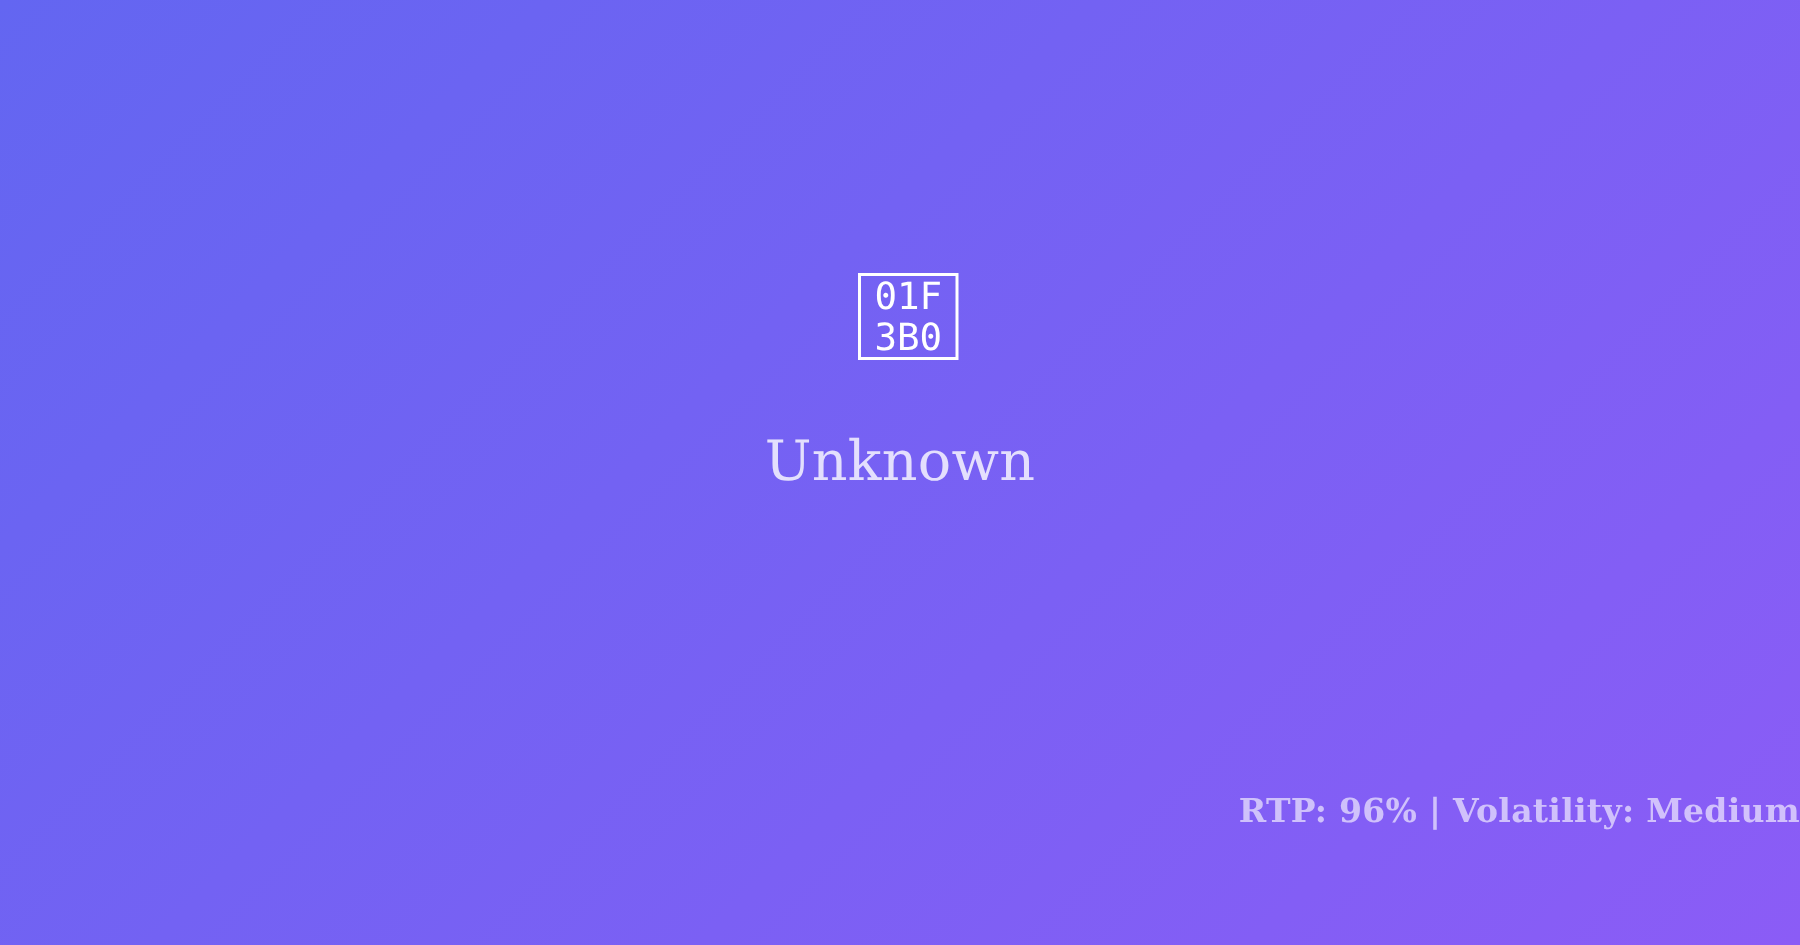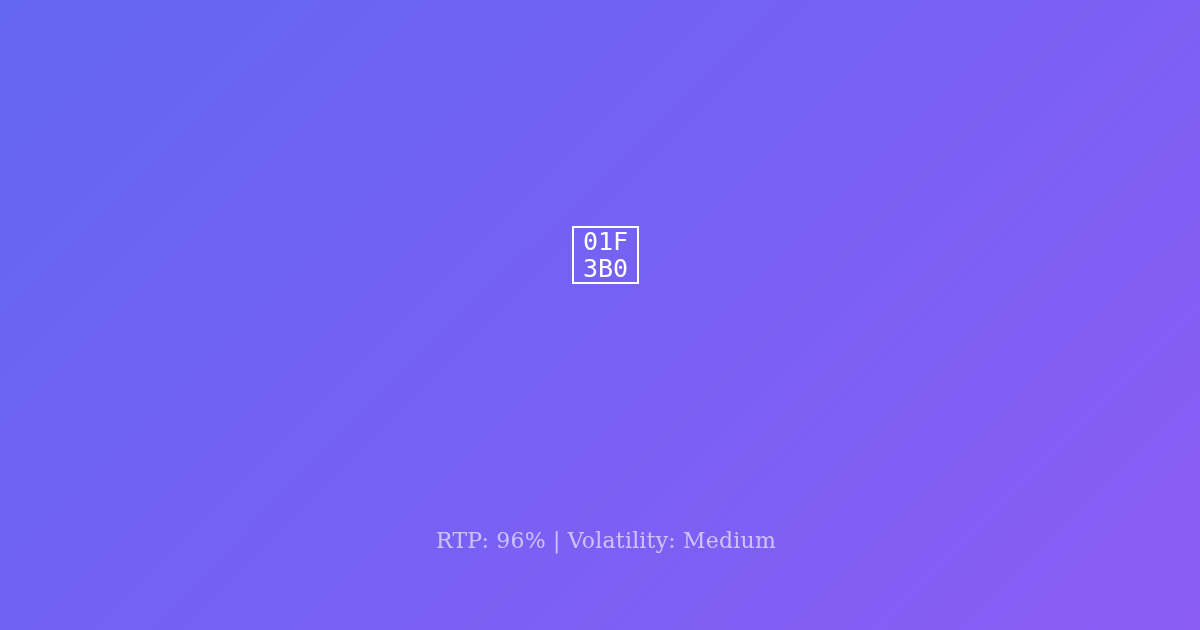--- a/index.html
+++ b/index.html
@@ -91,23 +91,23 @@
     color: rgba(255, 255, 255, 0.80);
     letter-spacing: 0.2px;
   }
 
   
   .og-meta {
     position: absolute;
     left: 12px;
     right: 0;
     top: 528px;
-    text-align: center;
+    text-align: right;
     font-family: "DejaVu Serif", "Liberation Serif", serif;
-    font-weight: 400;
+    font-weight: 700;
     font-size: 22px;
     line-height: 1.2;
     color: rgba(255, 255, 255, 0.62);
     letter-spacing: 0.2px;
   }
 </style>
 </head>
 <body>
 
 <div class="og-card">
@@ -116,18 +116,19 @@
 
     <div class="title-row">
 
       <span class="tofu-glyph">
         <span>01F</span>
         <span>3B0</span>
       </span>
 
     </div>
 
+    <div class="og-subtitle">Unknown</div>
 
   </div>
 
   <div class="og-meta">RTP: 96% | Volatility: Medium</div>
 
 </div>
 
 </body></html>

